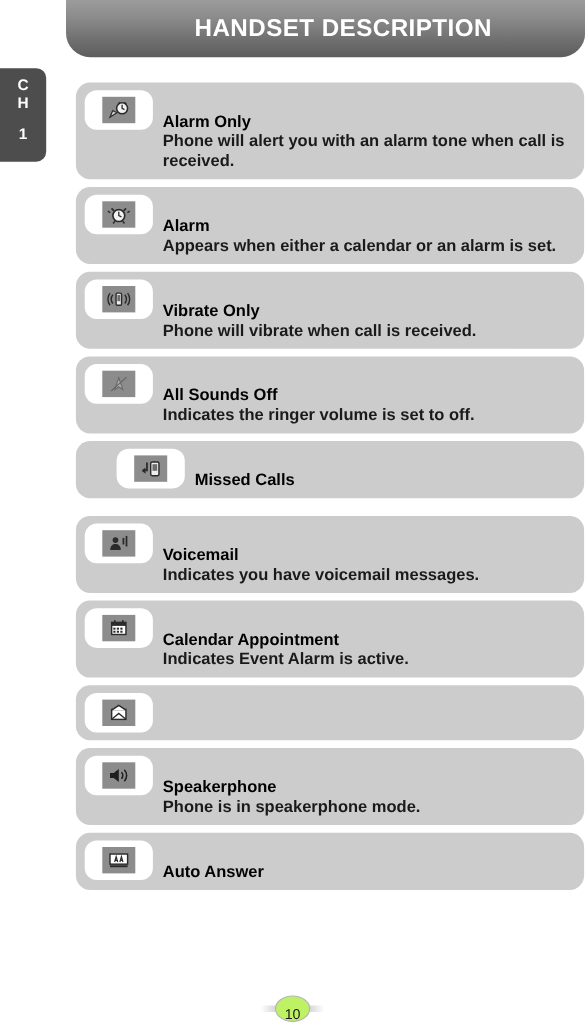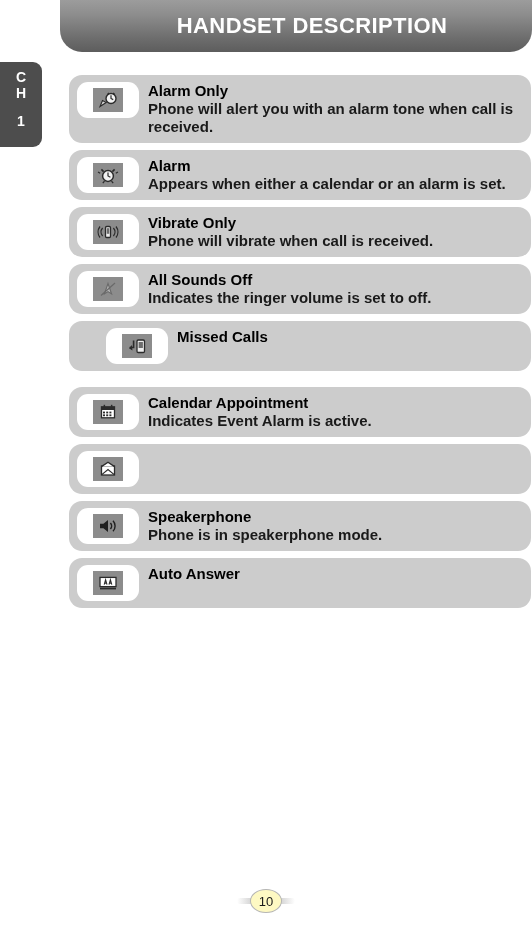--- a/index.html
+++ b/index.html
@@ -109,20 +109,21 @@
     justify-content: center;
     box-sizing: border-box;
   }
   .icon-tile svg {
     display: block;
   }
   .row-text {
     padding-left: 9px;
     padding-top: 0px;
     flex: 1;
+    margin-top: 20px;
   }
   .row-title {
     font-size: 15px;
     font-weight: bold;
     color: #000000;
     line-height: 18px;
   }
   .row-desc {
     font-size: 15px;
     font-weight: bold;
@@ -150,25 +151,25 @@
     border-radius: 3px;
   }
   .footer-wing.right {
     background: linear-gradient(to left, #ffffff, #cfcfcf);
   }
   .page-circle {
     width: 30px;
     height: 22px;
     border: 1.5px solid #b5b5b5;
     border-radius: 50%;
-    background: #fef9c3;
-    display: flex;
-    align-items: center;
-    justify-content: center;
-    margin: 16px -3px;
+    background: #bef264;
+    display: flex;
+    align-items: flex-end;
+    justify-content: center;
+    margin: 0 -3px;
     position: relative;
     z-index: 2;
   }
   .page-number {
     font-size: 13px;
     color: #1a1a1a;
     line-height: 13px;
   }
 </style>
 </head>
@@ -265,20 +266,36 @@
           <path d="M7 8 L4 11.2 L7.4 13.6 Z" fill="#2b2b2b"></path>
         </svg>
       </div>
     </div>
     <div class="row-text">
       <div class="row-title">Missed Calls</div>
 
     </div>
   </div>
 
+  <div class="icon-row">
+    <div class="icon-badge">
+      <div class="icon-tile">
+        <svg width="24" height="18" viewBox="0 0 24 18">
+          <circle cx="9" cy="6" r="2.6" fill="#2b2b2b"></circle>
+          <path d="M4.2 15 C4.2 11.2 6.4 9.5 9 9.5 C11.6 9.5 13.8 11.2 13.8 15 Z" fill="#2b2b2b"></path>
+          <rect x="15.4" y="4" width="1.6" height="6" fill="#2b2b2b"></rect>
+          <rect x="18.2" y="2.2" width="1.6" height="9.6" fill="#2b2b2b"></rect>
+        </svg>
+      </div>
+    </div>
+    <div class="row-text">
+      <div class="row-title">Voicemail</div>
+      <div class="row-desc">Indicates you have voicemail messages.</div>
+    </div>
+  </div>
 
 
   <div class="icon-row">
     <div class="icon-badge">
       <div class="icon-tile">
         <svg width="22" height="18" viewBox="0 0 22 18">
           <rect x="4.5" y="3.8" width="13" height="11" fill="#ffffff" stroke="#2b2b2b" stroke-width="1.3"></rect>
           <rect x="4.5" y="3.8" width="13" height="3.2" fill="#2b2b2b"></rect>
           <rect x="6.6" y="1.8" width="1.5" height="3" fill="#2b2b2b"></rect>
           <rect x="13.9" y="1.8" width="1.5" height="3" fill="#2b2b2b"></rect>

